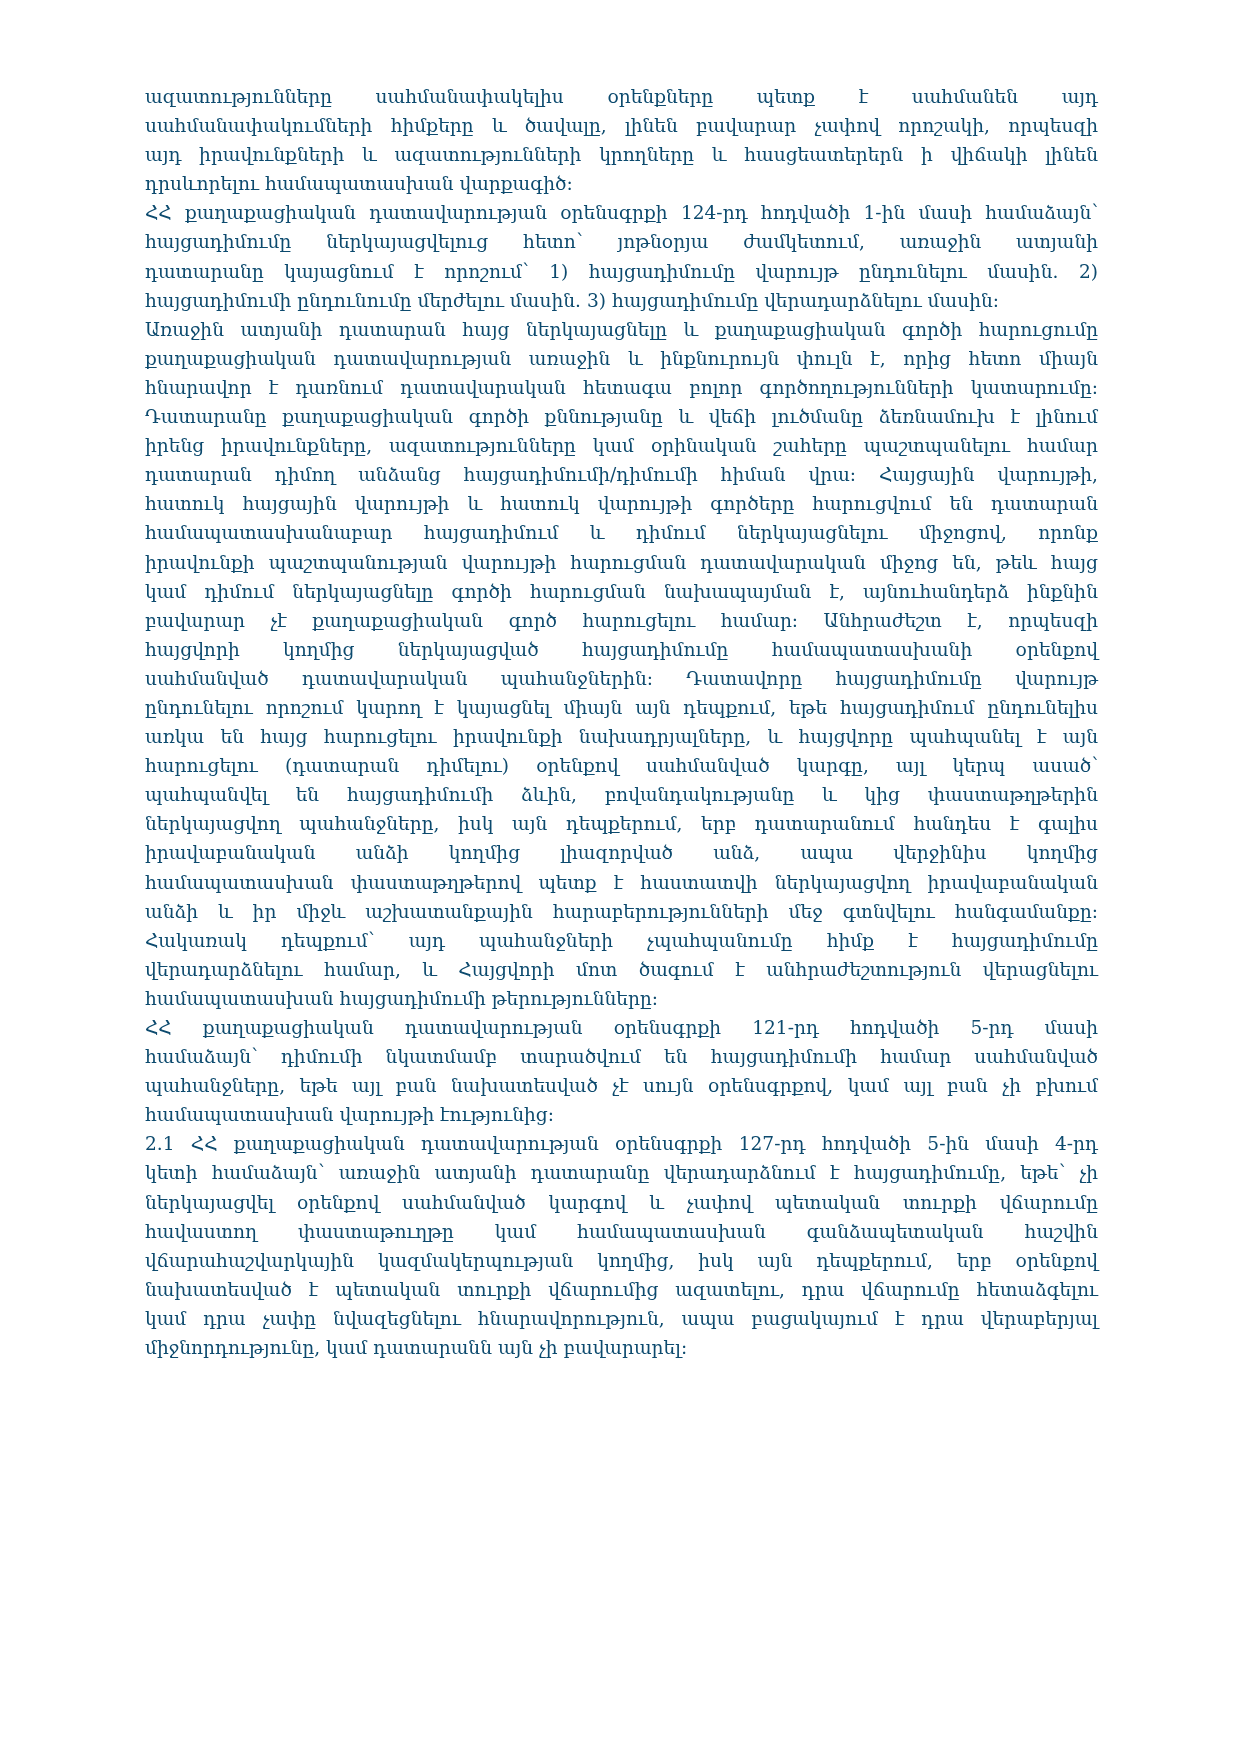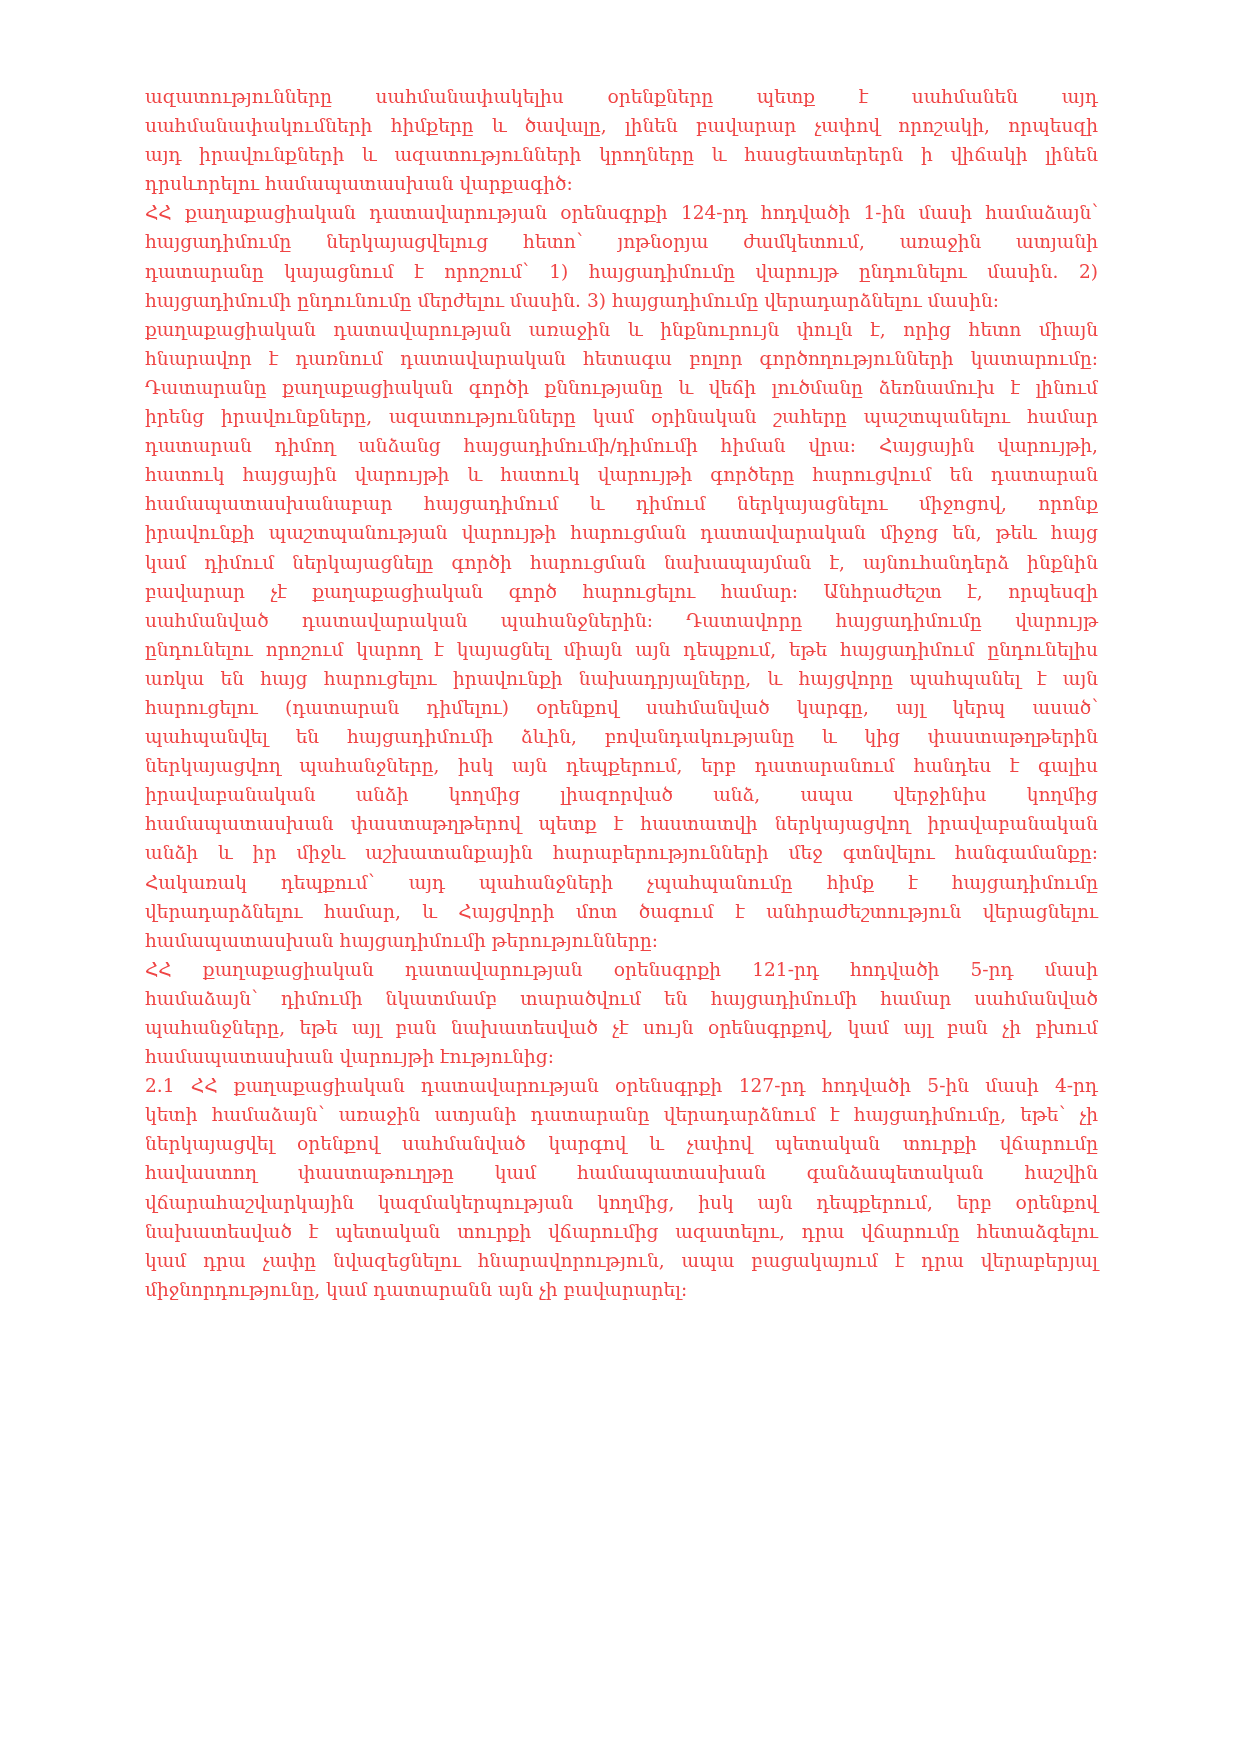--- a/index.html
+++ b/index.html
@@ -5,21 +5,21 @@
   html, body { margin: 0; padding: 0; background: #ffffff; }
   body { width: 1241px; height: 1754px; position: relative; overflow: hidden; }
   .page {
     position: absolute;
     left: 145px;
     top: 82px;
     width: 953px;
     font-family: "DejaVu Serif", serif;
     font-size: 18.6px;
     line-height: 29.1px;
-    color: #ef4444;
+    color: #0c4a6e;
   }
   .para {
     margin: 0;
     text-align: justify;
     text-justify: inter-word;
   }
   .line {
     display: block;
     white-space: nowrap;
     text-align: justify;
@@ -41,30 +41,32 @@
     <span class="line" style="">այդ իրավունքների և ազատությունների կրողները և հասցեատերերն ի վիճակի լինեն</span>
     <span class="line last" style="">դրսևորելու համապատասխան վարքագիծ:</span>
   </div>
   <div class="para">
     <span class="line" style="">ՀՀ քաղաքացիական դատավարության օրենսգրքի 124-րդ հոդվածի 1-ին մասի համաձայն՝</span>
     <span class="line" style="">հայցադիմումը ներկայացվելուց հետո՝ յոթնօրյա ժամկետում, առաջին ատյանի</span>
     <span class="line" style="">դատարանը կայացնում է որոշում՝ 1) հայցադիմումը վարույթ ընդունելու մասին. 2)</span>
     <span class="line last" style="">հայցադիմումի ընդունումը մերժելու մասին. 3) հայցադիմումը վերադարձնելու մասին:</span>
   </div>
   <div class="para">
+    <span class="line" style="">Առաջին ատյանի դատարան հայց ներկայացնելը և քաղաքացիական գործի հարուցումը</span>
     <span class="line" style="">քաղաքացիական դատավարության առաջին և ինքնուրույն փուլն է, որից հետո միայն</span>
     <span class="line" style="">հնարավոր է դառնում դատավարական հետագա բոլոր գործողությունների կատարումը:</span>
     <span class="line" style="">Դատարանը քաղաքացիական գործի քննությանը և վեճի լուծմանը ձեռնամուխ է լինում</span>
     <span class="line" style="">իրենց իրավունքները, ազատությունները կամ օրինական շահերը պաշտպանելու համար</span>
     <span class="line" style="">դատարան դիմող անձանց հայցադիմումի/դիմումի հիման վրա: Հայցային վարույթի,</span>
     <span class="line" style="">հատուկ հայցային վարույթի և հատուկ վարույթի գործերը հարուցվում են դատարան</span>
     <span class="line" style="">համապատասխանաբար հայցադիմում և դիմում ներկայացնելու միջոցով, որոնք</span>
     <span class="line" style="">իրավունքի պաշտպանության վարույթի հարուցման դատավարական միջոց են, թեև հայց</span>
     <span class="line" style="">կամ դիմում ներկայացնելը գործի հարուցման նախապայման է, այնուհանդերձ ինքնին</span>
     <span class="line" style="">բավարար չէ քաղաքացիական գործ հարուցելու համար: Անհրաժեշտ է, որպեսզի</span>
+    <span class="line" style="">հայցվորի կողմից ներկայացված հայցադիմումը համապատասխանի օրենքով</span>
     <span class="line" style="">սահմանված դատավարական պահանջներին: Դատավորը հայցադիմումը վարույթ</span>
     <span class="line" style="">ընդունելու որոշում կարող է կայացնել միայն այն դեպքում, եթե հայցադիմում ընդունելիս</span>
     <span class="line" style="">առկա են հայց հարուցելու իրավունքի նախադրյալները, և հայցվորը պահպանել է այն</span>
     <span class="line" style="">հարուցելու (դատարան դիմելու) օրենքով սահմանված կարգը, այլ կերպ ասած՝</span>
     <span class="line" style="">պահպանվել են հայցադիմումի ձևին, բովանդակությանը և կից փաստաթղթերին</span>
     <span class="line" style="">ներկայացվող պահանջները, իսկ այն դեպքերում, երբ դատարանում հանդես է գալիս</span>
     <span class="line" style="">իրավաբանական անձի կողմից լիազորված անձ, ապա վերջինիս կողմից</span>
     <span class="line" style="">համապատասխան փաստաթղթերով պետք է հաստատվի ներկայացվող իրավաբանական</span>
     <span class="line" style="">անձի և իր միջև աշխատանքային հարաբերությունների մեջ գտնվելու հանգամանքը:</span>
     <span class="line" style="">Հակառակ դեպքում՝ այդ պահանջների չպահպանումը հիմք է հայցադիմումը</span>

